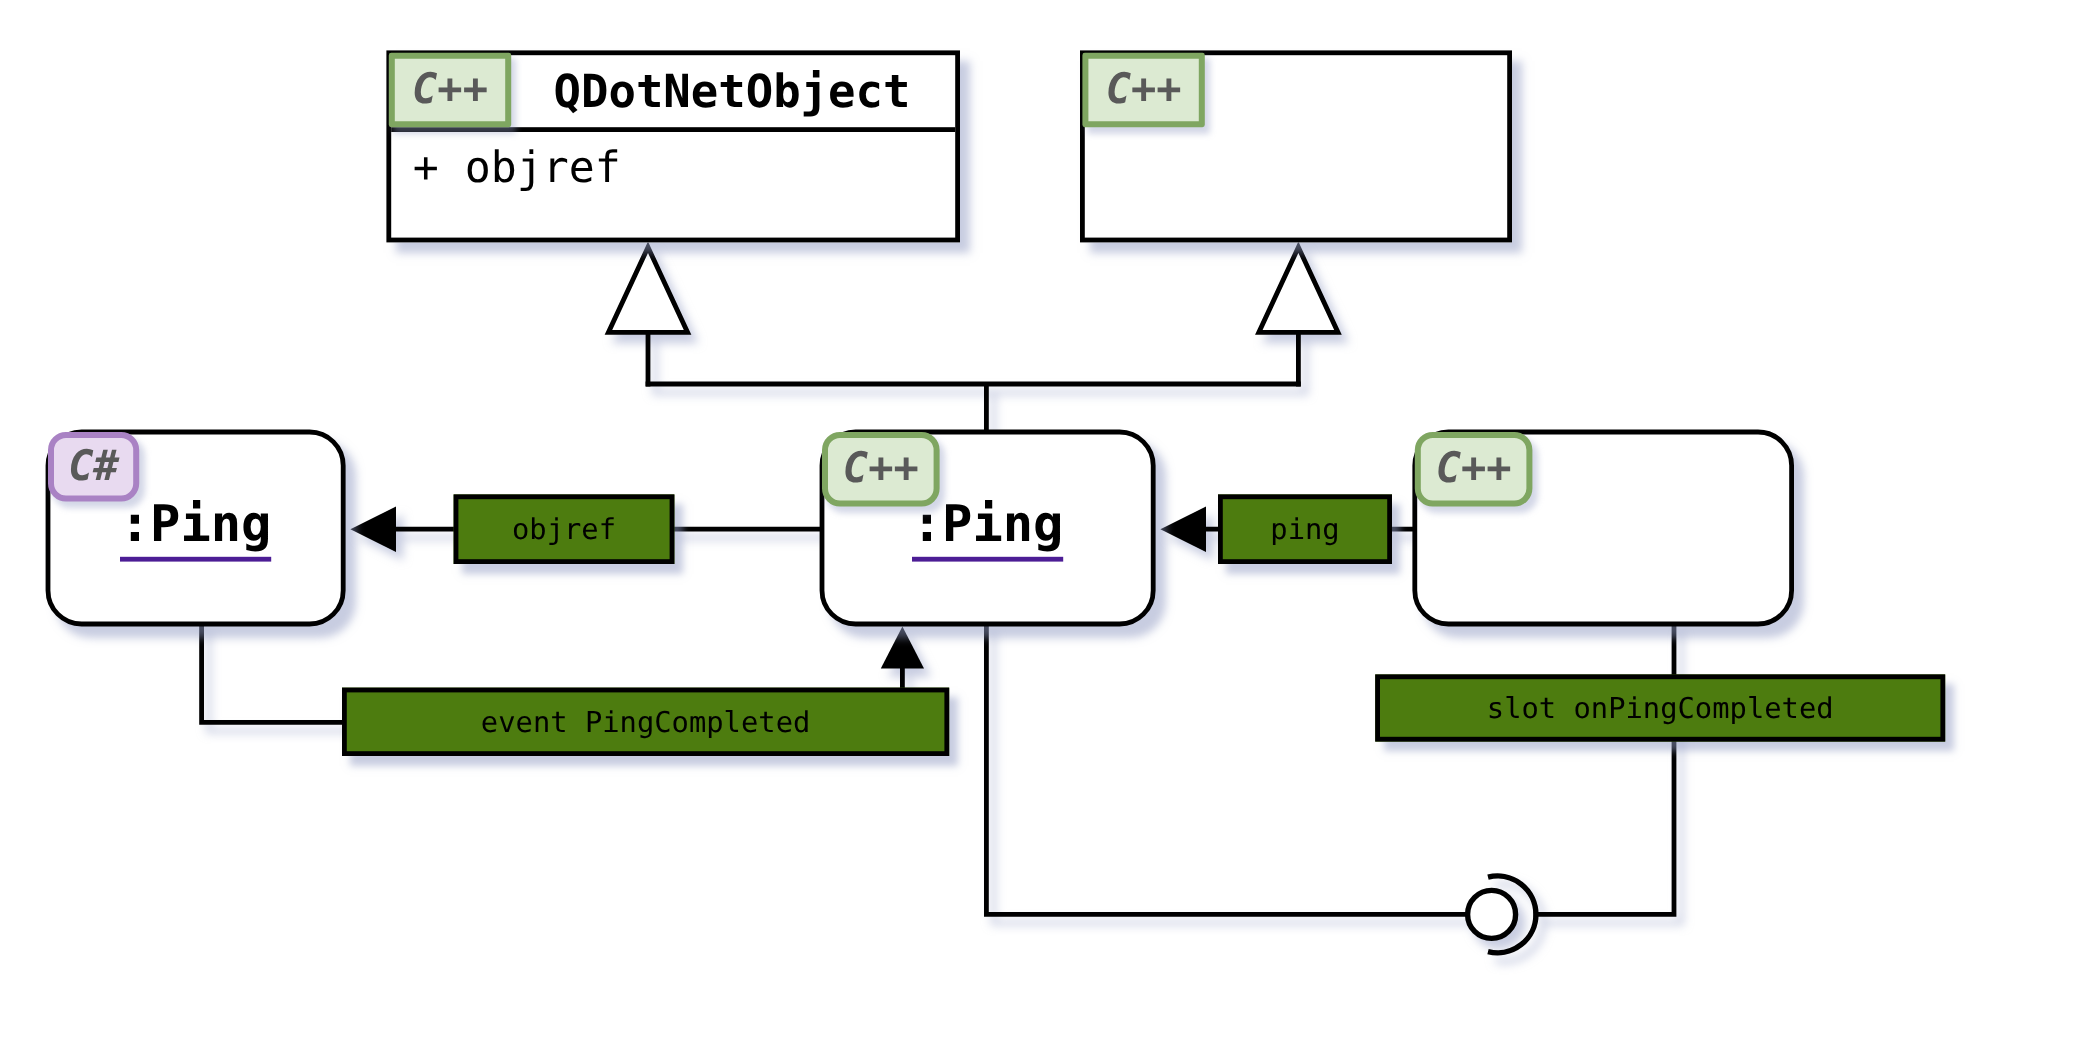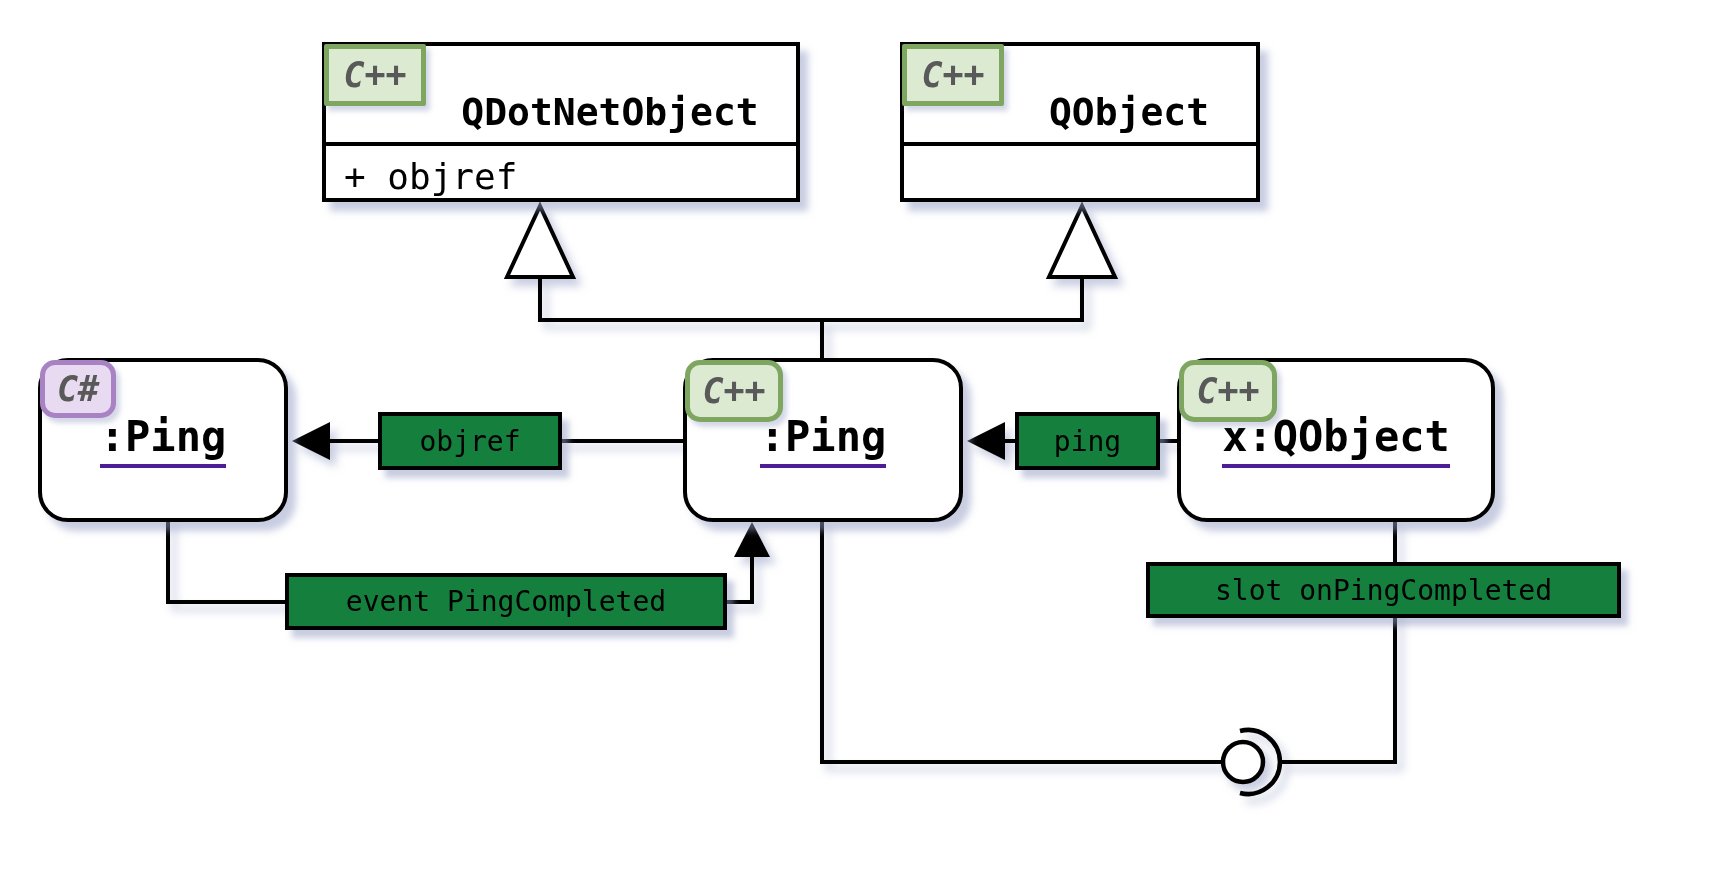--- a/index.html
+++ b/index.html
@@ -34,37 +34,37 @@
   
   .badge{position:absolute;left:-2px;top:-2px;z-index:3;display:flex;align-items:center;
     justify-content:center;font-weight:bold;font-style:italic;font-size:35px;
     color:var(--badge-text);box-sizing:border-box;
     box-shadow:4px 5px 5px rgba(145,155,195,.40);}
   .badge.cpp{background:var(--cpp-bg);border:5px solid var(--cpp-border);}
   .badge.cs{background:var(--cs-bg);border:5px solid var(--cs-border);}
   .badge.square{width:102px;height:62px;border-radius:2px;}
   .badge.round{width:98px;height:62px;border-radius:15px;}
   .badge.round.small{width:76px;height:58px;}
-  .uml-class .header.with-badge{padding-left:98px;margin-top:36px;}
+  .uml-class .header.with-badge{padding-left:98px;}
 
   
-  .wire-label{position:absolute;z-index:2;background:#15803d;border:4px solid #000;
+  .wire-label{position:absolute;z-index:2;background:#4d7c0f;border:4px solid #000;
     box-sizing:border-box;display:flex;align-items:center;justify-content:center;
-    font-size:28px;box-shadow:7px 8px 6px var(--shadow);}
+    font-size:24px;box-shadow:7px 8px 6px var(--shadow);}
 
   
   #box-qdotnetobject{left:322px;top:42px;width:478px;height:160px;}
   #box-qobject{left:900px;top:42px;width:360px;height:160px;}
   #box-csharp-ping{left:38px;top:358px;width:250px;height:164px;}
   #box-cpp-ping{left:683px;top:358px;width:280px;height:164px;}
   #box-x-qobject{left:1177px;top:358px;width:318px;height:164px;}
 
   #label-objref{left:378px;top:412px;width:184px;height:58px;}
   #label-ping{left:1015px;top:412px;width:145px;height:58px;}
-  #label-event{left:285px;top:573px;width:442px;height:57px;}
+  #label-event{left:285px;top:573px;width:506px;height:57px;}
   #label-signal{left:548px;top:673px;width:452px;height:57px;}
   #label-slot{left:1130px;top:562px;width:475px;height:56px;margin-left:16px;}
 </style>
 </head>
 <body>
 
 <div class="canvas">
 
   <svg class="wires" width="1736" height="876" viewBox="0 0 1736 876">
 
@@ -108,39 +108,35 @@
     <div class="header with-badge">
       <span class="title">QDotNetObject</span>
     </div>
     <div class="body">
       <span>+ objref</span>
     </div>
   </div>
 
   <div class="uml-class" id="box-qobject">
     <div class="badge cpp square">C++</div>
-    <div class="header with-badge">
-      <span class="title">QObject</span>
-    </div>
     <div class="body"></div>
   </div>
 
   <div class="uml-instance" id="box-csharp-ping">
     <div class="badge cs round small">C#</div>
     <span class="title">:Ping</span>
   </div>
 
   <div class="uml-instance" id="box-cpp-ping">
     <div class="badge cpp round">C++</div>
     <span class="title">:Ping</span>
   </div>
 
   <div class="uml-instance" id="box-x-qobject">
     <div class="badge cpp round">C++</div>
-    <span class="title">x:QObject</span>
   </div>
 
   <div class="wire-label" id="label-objref">objref</div>
   <div class="wire-label" id="label-ping">ping</div>
   <div class="wire-label" id="label-event">event PingCompleted</div>
   <div class="wire-label" id="label-slot">slot onPingCompleted</div>
 
 </div>
 
 </body></html>

